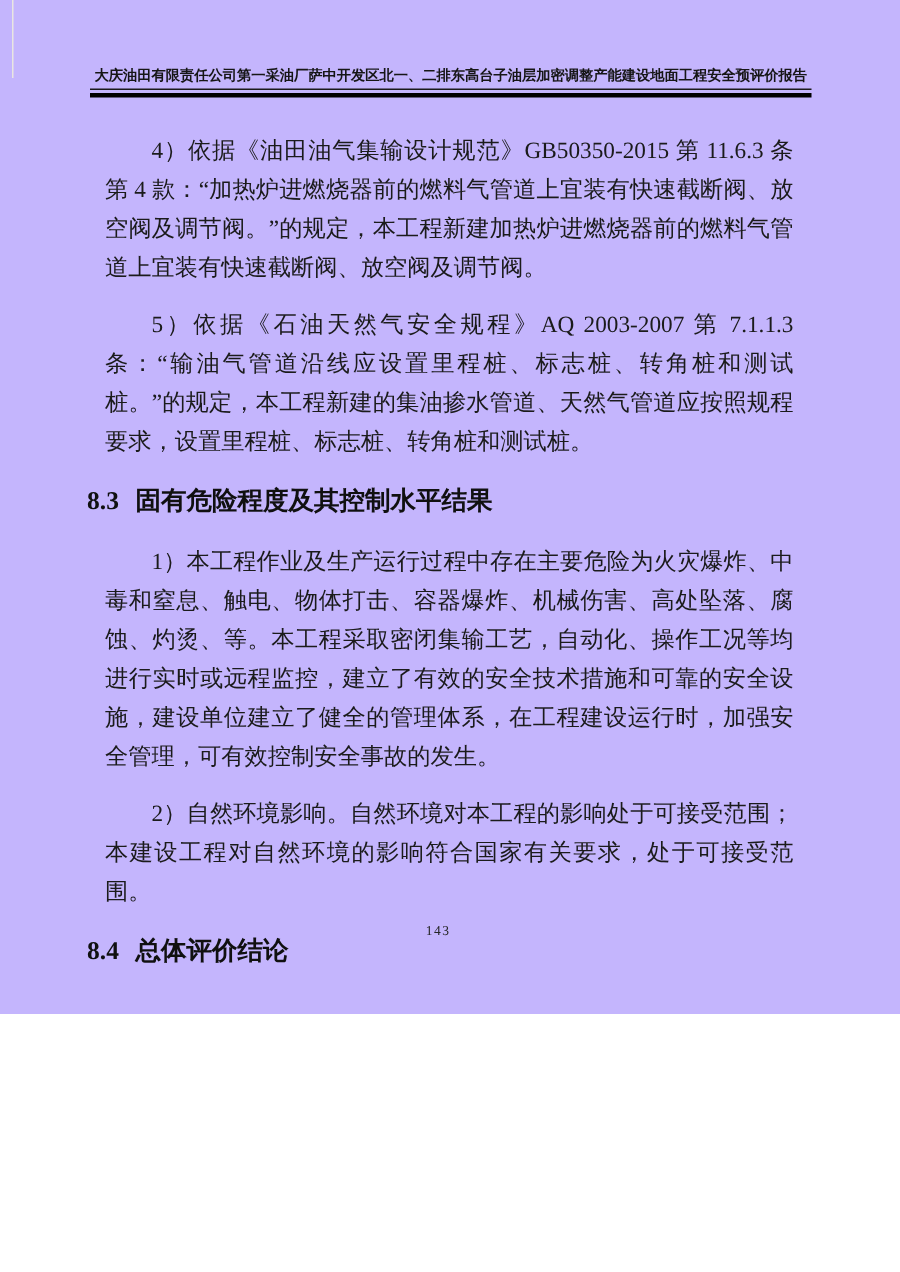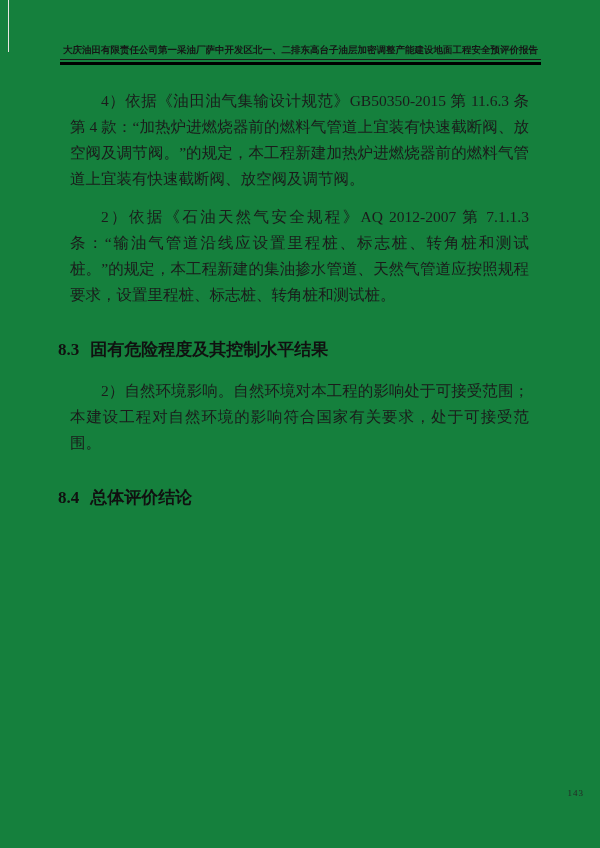--- a/index.html
+++ b/index.html
@@ -3,22 +3,22 @@
 <meta charset="utf-8">
 <style>
   html, body {
     margin: 0;
     padding: 0;
     background: #ffffff;
   }
   .page {
     position: relative;
     width: 600px;
-    height: 848px;
-    background: #15803d;
+    height: 676px;
+    background: #c4b5fd;
     overflow: hidden;
     font-family: "Liberation Serif", "DejaVu Serif", serif;
   }
   .scan-edge {
     position: absolute;
     left: 8px;
     top: 0;
     width: 1px;
     height: 52px;
     background: #e9e6e1;
@@ -51,36 +51,36 @@
     font-size: 15.5px;
     line-height: 26px;
     color: #1b1b1b;
     text-align: justify;
   }
   .para {
     margin: 12px;
     text-indent: 2em;
   }
   .heading {
-    margin: 29px 0 15px 0;
+    margin: 13px 0 15px 0;
     font-size: 17px;
     line-height: 26px;
     font-weight: bold;
     color: #101010;
     text-align: left;
   }
   .heading-num {
     margin-right: 11px;
   }
   .footer {
     position: absolute;
     left: 0;
     right: 16px;
     bottom: 48px;
-    text-align: right;
+    text-align: center;
   }
   .page-number {
     font-size: 9px;
     color: #262626;
     letter-spacing: 1px;
   }
 </style>
 </head>
 <body>
 
@@ -90,27 +90,28 @@
 
   <div class="header">
     <div class="header-title">大庆油田有限责任公司第一采油厂萨中开发区北一、二排东高台子油层加密调整产能建设地面工程安全预评价报告</div>
     <div class="header-rule"></div>
   </div>
 
   <div class="content">
 
     <p class="para">4）依据《油田油气集输设计规范》GB50350-2015 第 11.6.3 条第 4 款：“加热炉进燃烧器前的燃料气管道上宜装有快速截断阀、放空阀及调节阀。”的规定，本工程新建加热炉进燃烧器前的燃料气管道上宜装有快速截断阀、放空阀及调节阀。</p>
 
-    <p class="para">2）依据《石油天然气安全规程》AQ 2012-2007 第 7.1.1.3 条：“输油气管道沿线应设置里程桩、标志桩、转角桩和测试桩。”的规定，本工程新建的集油掺水管道、天然气管道应按照规程要求，设置里程桩、标志桩、转角桩和测试桩。</p>
+    <p class="para">5）依据《石油天然气安全规程》AQ 2003-2007 第 7.1.1.3 条：“输油气管道沿线应设置里程桩、标志桩、转角桩和测试桩。”的规定，本工程新建的集油掺水管道、天然气管道应按照规程要求，设置里程桩、标志桩、转角桩和测试桩。</p>
 
 
     <h2 class="heading">
       <span class="heading-num">8.3</span><span>固有危险程度及其控制水平结果</span>
     </h2>
 
+    <p class="para">1）本工程作业及生产运行过程中存在主要危险为火灾爆炸、中毒和窒息、触电、物体打击、容器爆炸、机械伤害、高处坠落、腐蚀、灼烫、等。本工程采取密闭集输工艺，自动化、操作工况等均进行实时或远程监控，建立了有效的安全技术措施和可靠的安全设施，建设单位建立了健全的管理体系，在工程建设运行时，加强安全管理，可有效控制安全事故的发生。</p>
 
     <p class="para">2）自然环境影响。自然环境对本工程的影响处于可接受范围；本建设工程对自然环境的影响符合国家有关要求，处于可接受范围。</p>
 
 
     <h2 class="heading">
       <span class="heading-num">8.4</span><span>总体评价结论</span>
     </h2>
 
   </div>
 

